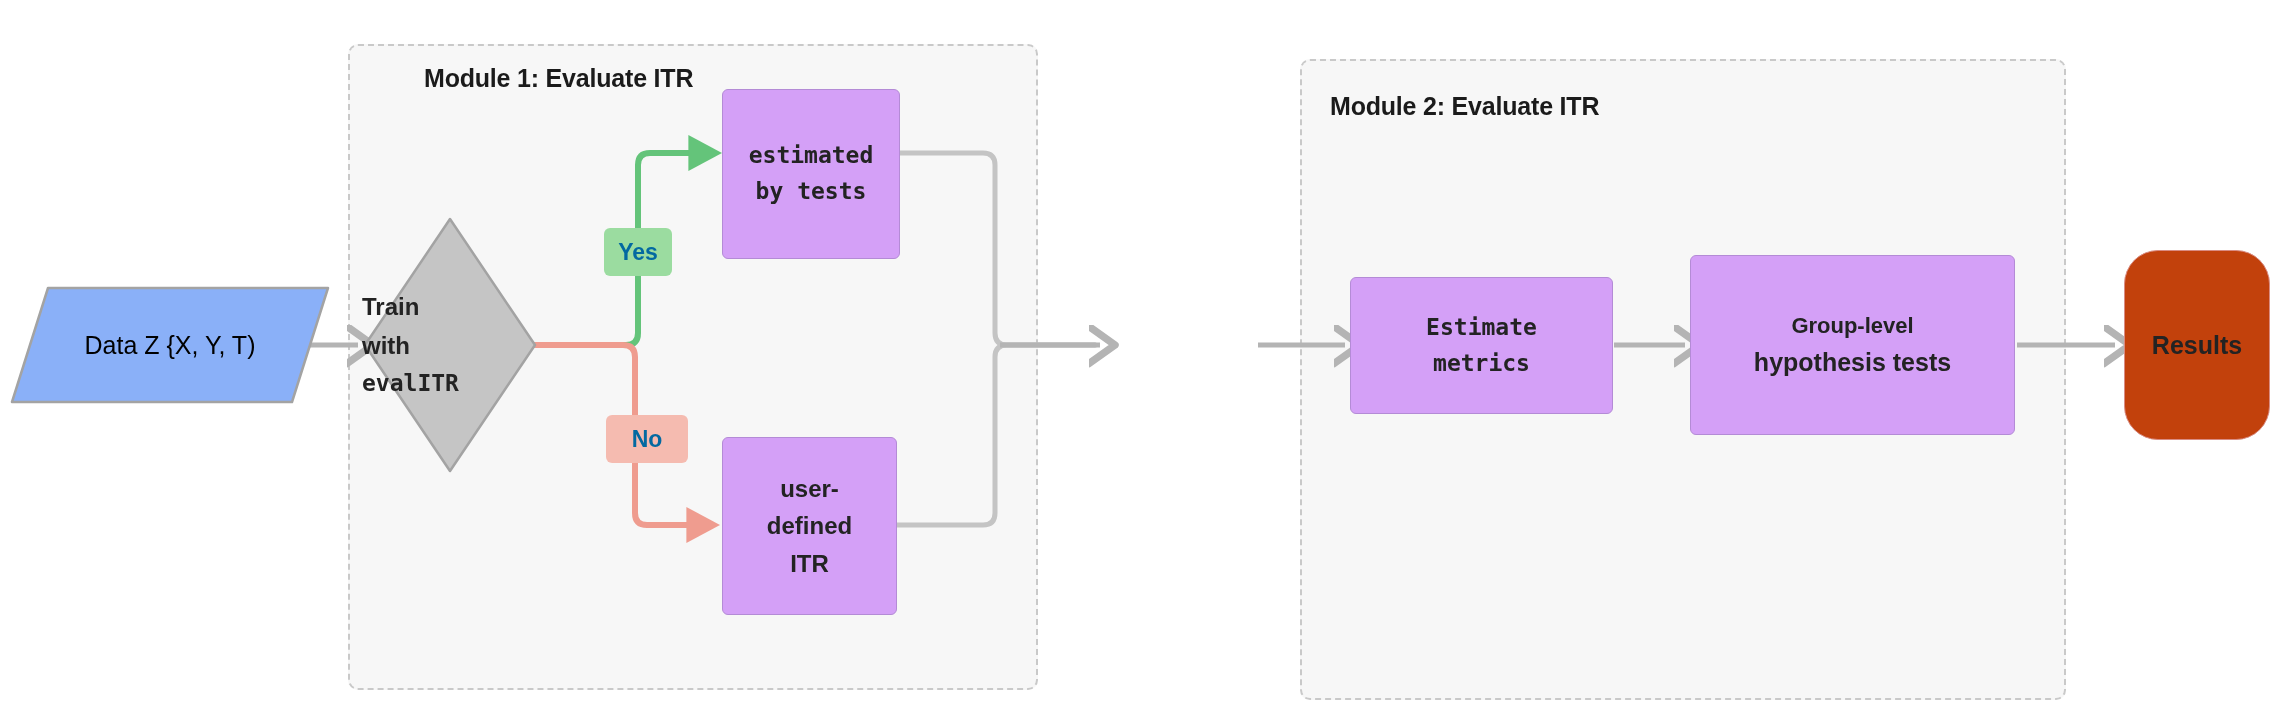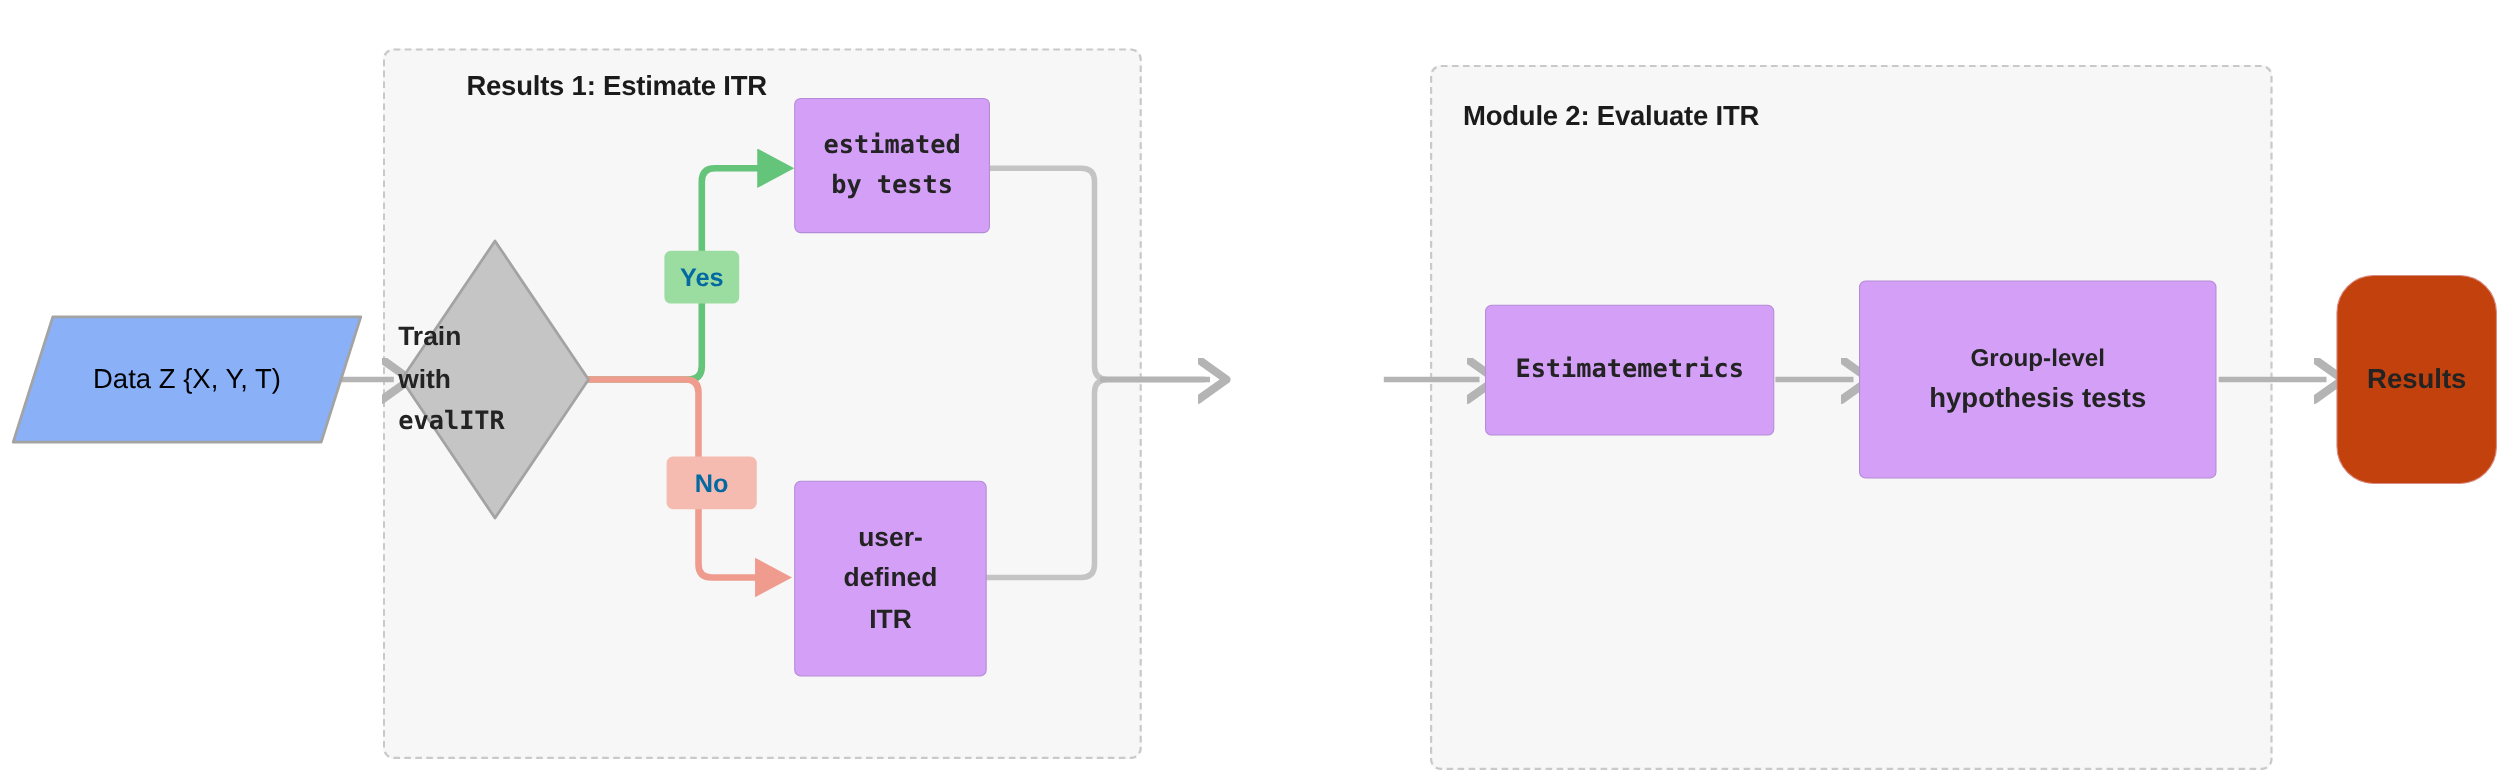--- a/index.html
+++ b/index.html
@@ -32,21 +32,21 @@
   .lbl-no{background:#F5BBB0;}
 
   svg.wires{position:absolute;left:0;top:0;width:2276px;height:712px;pointer-events:none;}
 </style>
 </head>
 <body>
 
 <div id="canvas">
 
   <div class="module" style="left:348px;top:44px;width:690px;height:646px;"></div>
-  <div class="module-title" style="left:424px;top:64px;">Results 1: Estimate ITR</div>
+  <div class="module-title" style="left:424px;top:64px;">Module 1: Evaluate ITR</div>
 
   <div class="module" style="left:1300px;top:59px;width:766px;height:641px;"></div>
   <div class="module-title" style="left:1330px;top:92px;">Module 2: Evaluate ITR</div>
 
   <svg class="wires" viewBox="0 0 2276 712">
     <defs>
       <marker id="ah-gray" markerWidth="11" markerHeight="11" refX="2.2" refY="4" orient="auto" markerUnits="strokeWidth">
         <path d="M0,0.3 L5.2,4 L0,7.7" fill="none" stroke="#B4B4B4" stroke-width="1.5" stroke-linecap="round" stroke-linejoin="round"></path>
       </marker>
       <marker id="ah-green" markerWidth="7" markerHeight="7" refX="2.6" refY="3" orient="auto" markerUnits="strokeWidth">
@@ -93,33 +93,33 @@
     <div class="diamond-label" style="font-size:24px;">
       <span>Train</span>
       <span>with</span>
       <span class="mono" style="font-size:23px;">evalITR</span>
     </div>
   </div>
 
   <div class="edge-label lbl-yes" style="left:604px;top:228px;width:68px;height:48px;">Yes</div>
   <div class="edge-label lbl-no" style="left:606px;top:415px;width:82px;height:48px;">No</div>
 
-  <div class="node rect" style="left:722px;top:89px;width:178px;height:123px;flex-direction:column;">
+  <div class="node rect" style="left:722px;top:89px;width:178px;height:170px;flex-direction:column;">
     <span class="mono" style="font-size:23px;">estimated</span>
     <span class="mono" style="font-size:23px;">by tests</span>
   </div>
 
   <div class="node rect" style="left:722px;top:437px;width:175px;height:178px;flex-direction:column;">
     <span style="font-size:24px;">user-</span>
     <span style="font-size:24px;">defined</span>
     <span style="font-size:24px;">ITR</span>
   </div>
 
 
-  <div class="node rect" style="left:1350px;top:277px;width:263px;height:119px;flex-direction:row;">
+  <div class="node rect" style="left:1350px;top:277px;width:263px;height:137px;flex-direction:column;">
     <span class="mono" style="font-size:23px;">Estimate</span>
     <span class="mono" style="font-size:23px;">metrics</span>
   </div>
 
   <div class="node rect" style="left:1690px;top:255px;width:325px;height:180px;flex-direction:column;">
     <span style="font-size:22px;">Group-level</span>
     <span style="font-size:25px;">hypothesis tests</span>
   </div>
 
   <div class="node pill" style="left:2124px;top:250px;width:146px;height:190px;font-size:25px;">Results</div>

